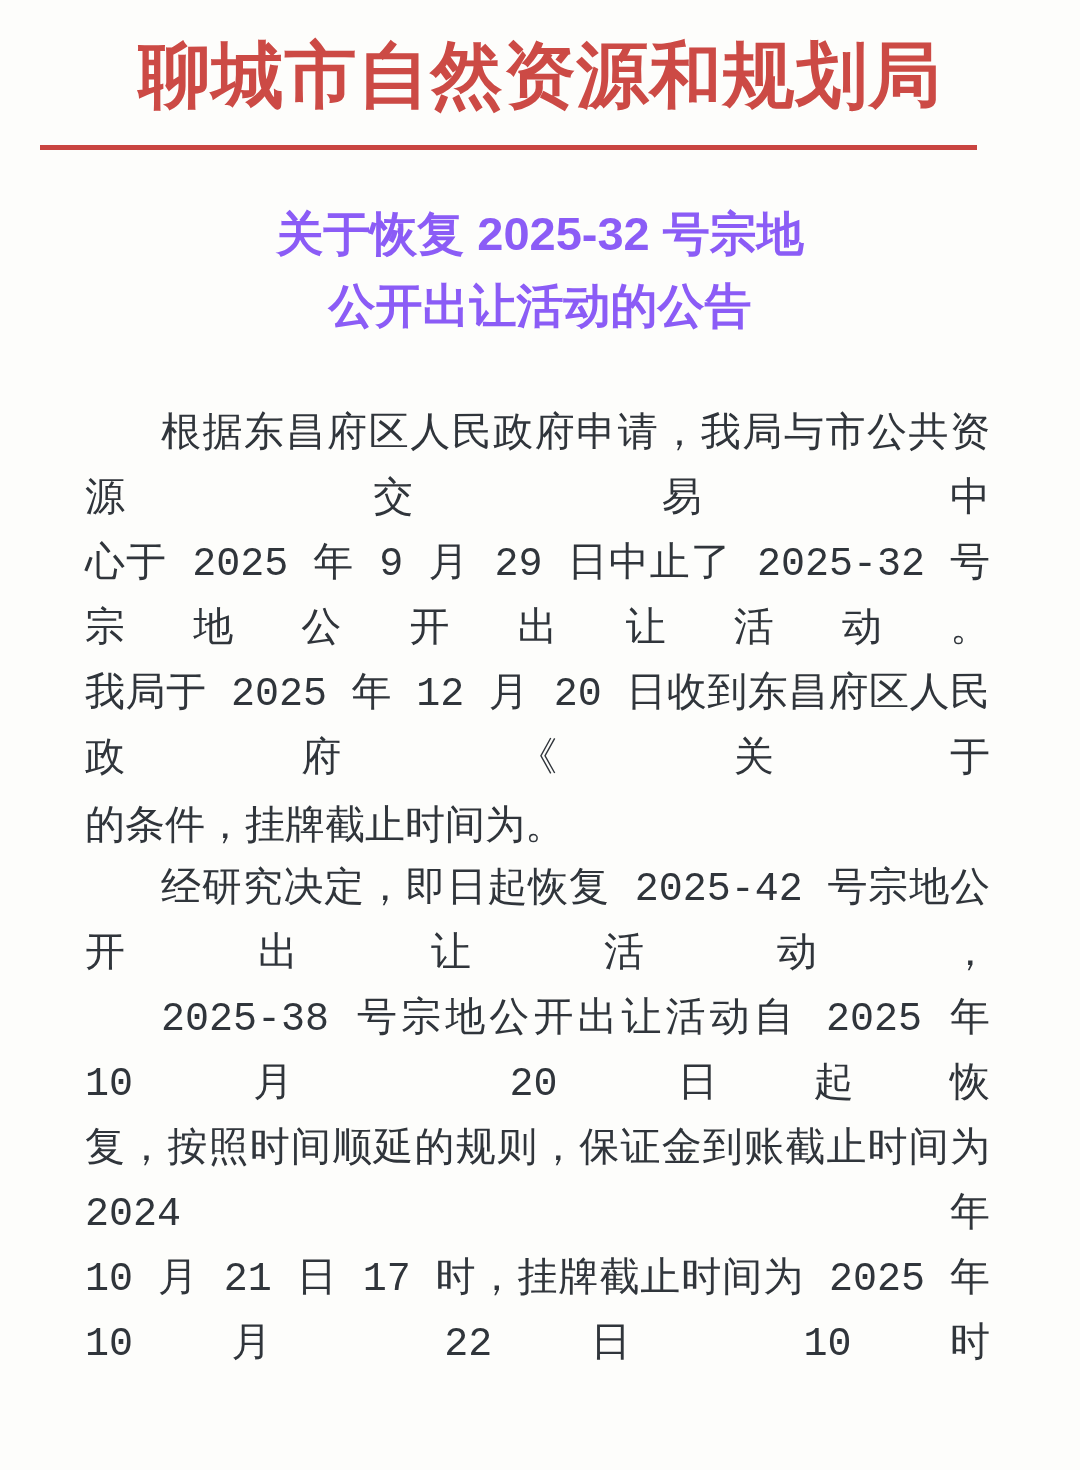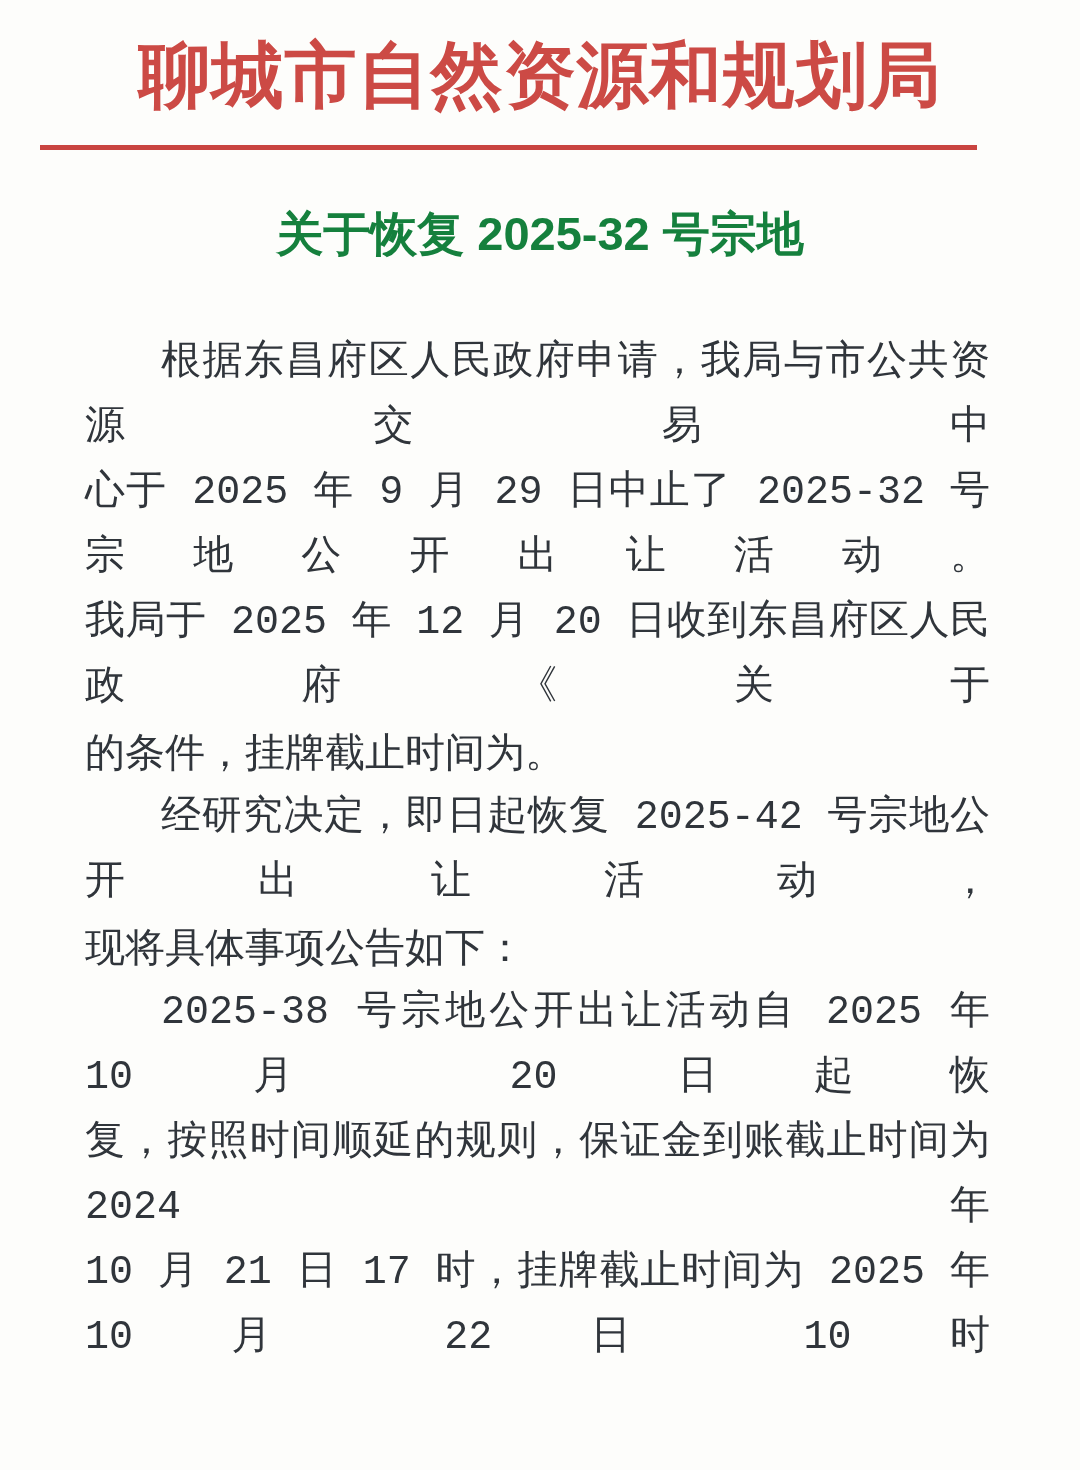--- a/index.html
+++ b/index.html
@@ -35,21 +35,21 @@
     margin: 29px 0 0 40px;
     background: #c94440;
   }
   .doc-title {
     margin: 48px 0 0 0;
     text-align: center;
     font-family: "Liberation Sans", "DejaVu Sans", sans-serif;
     font-weight: bold;
     font-size: 47px;
     line-height: 72px;
-    color: #15803d;
+    color: #8b5cf6;
   }
   .doc-title .title-line {
     display: block;
   }
   .doc-body {
     margin: 60px 90px 0 85px;
     font-size: 40px;
     line-height: 65px;
   }
   .line {
@@ -70,28 +70,28 @@
 
 <div class="page">
 
   <header>
     <h1 class="letterhead">聊城市自然资源和规划局</h1>
     <div class="red-rule"></div>
   </header>
 
   <h2 class="doc-title">
     <span class="title-line">关于恢复 2025-32 号宗地</span>
+    <span class="title-line">公开出让活动的公告</span>
   </h2>
 
   <main class="doc-body">
     <div class="line ind just">根据东昌府区人民政府申请，我局与市公共资源交易中</div>
     <div class="line just">心于 2025 年 9 月 29 日中止了 2025-32 号宗地公开出让活动。</div>
     <div class="line just">我局于 2025 年 12 月 20 日收到东昌府区人民政府《关于</div>
     <div class="line">的条件，挂牌截止时间为。</div>
     <div class="line ind just">经研究决定，即日起恢复 2025-42 号宗地公开出让活动，</div>
-    <div class="line">现将具体事项公告如下：</div>
     <div class="line ind just">2025-38 号宗地公开出让活动自 2025 年 10 月 20 日起恢</div>
     <div class="line just">复，按照时间顺延的规则，保证金到账截止时间为 2024 年</div>
     <div class="line just">10 月 21 日 17 时，挂牌截止时间为 2025 年 10 月 22 日 10 时</div>
 
   </main>
 
 </div>
 
 </body></html>

